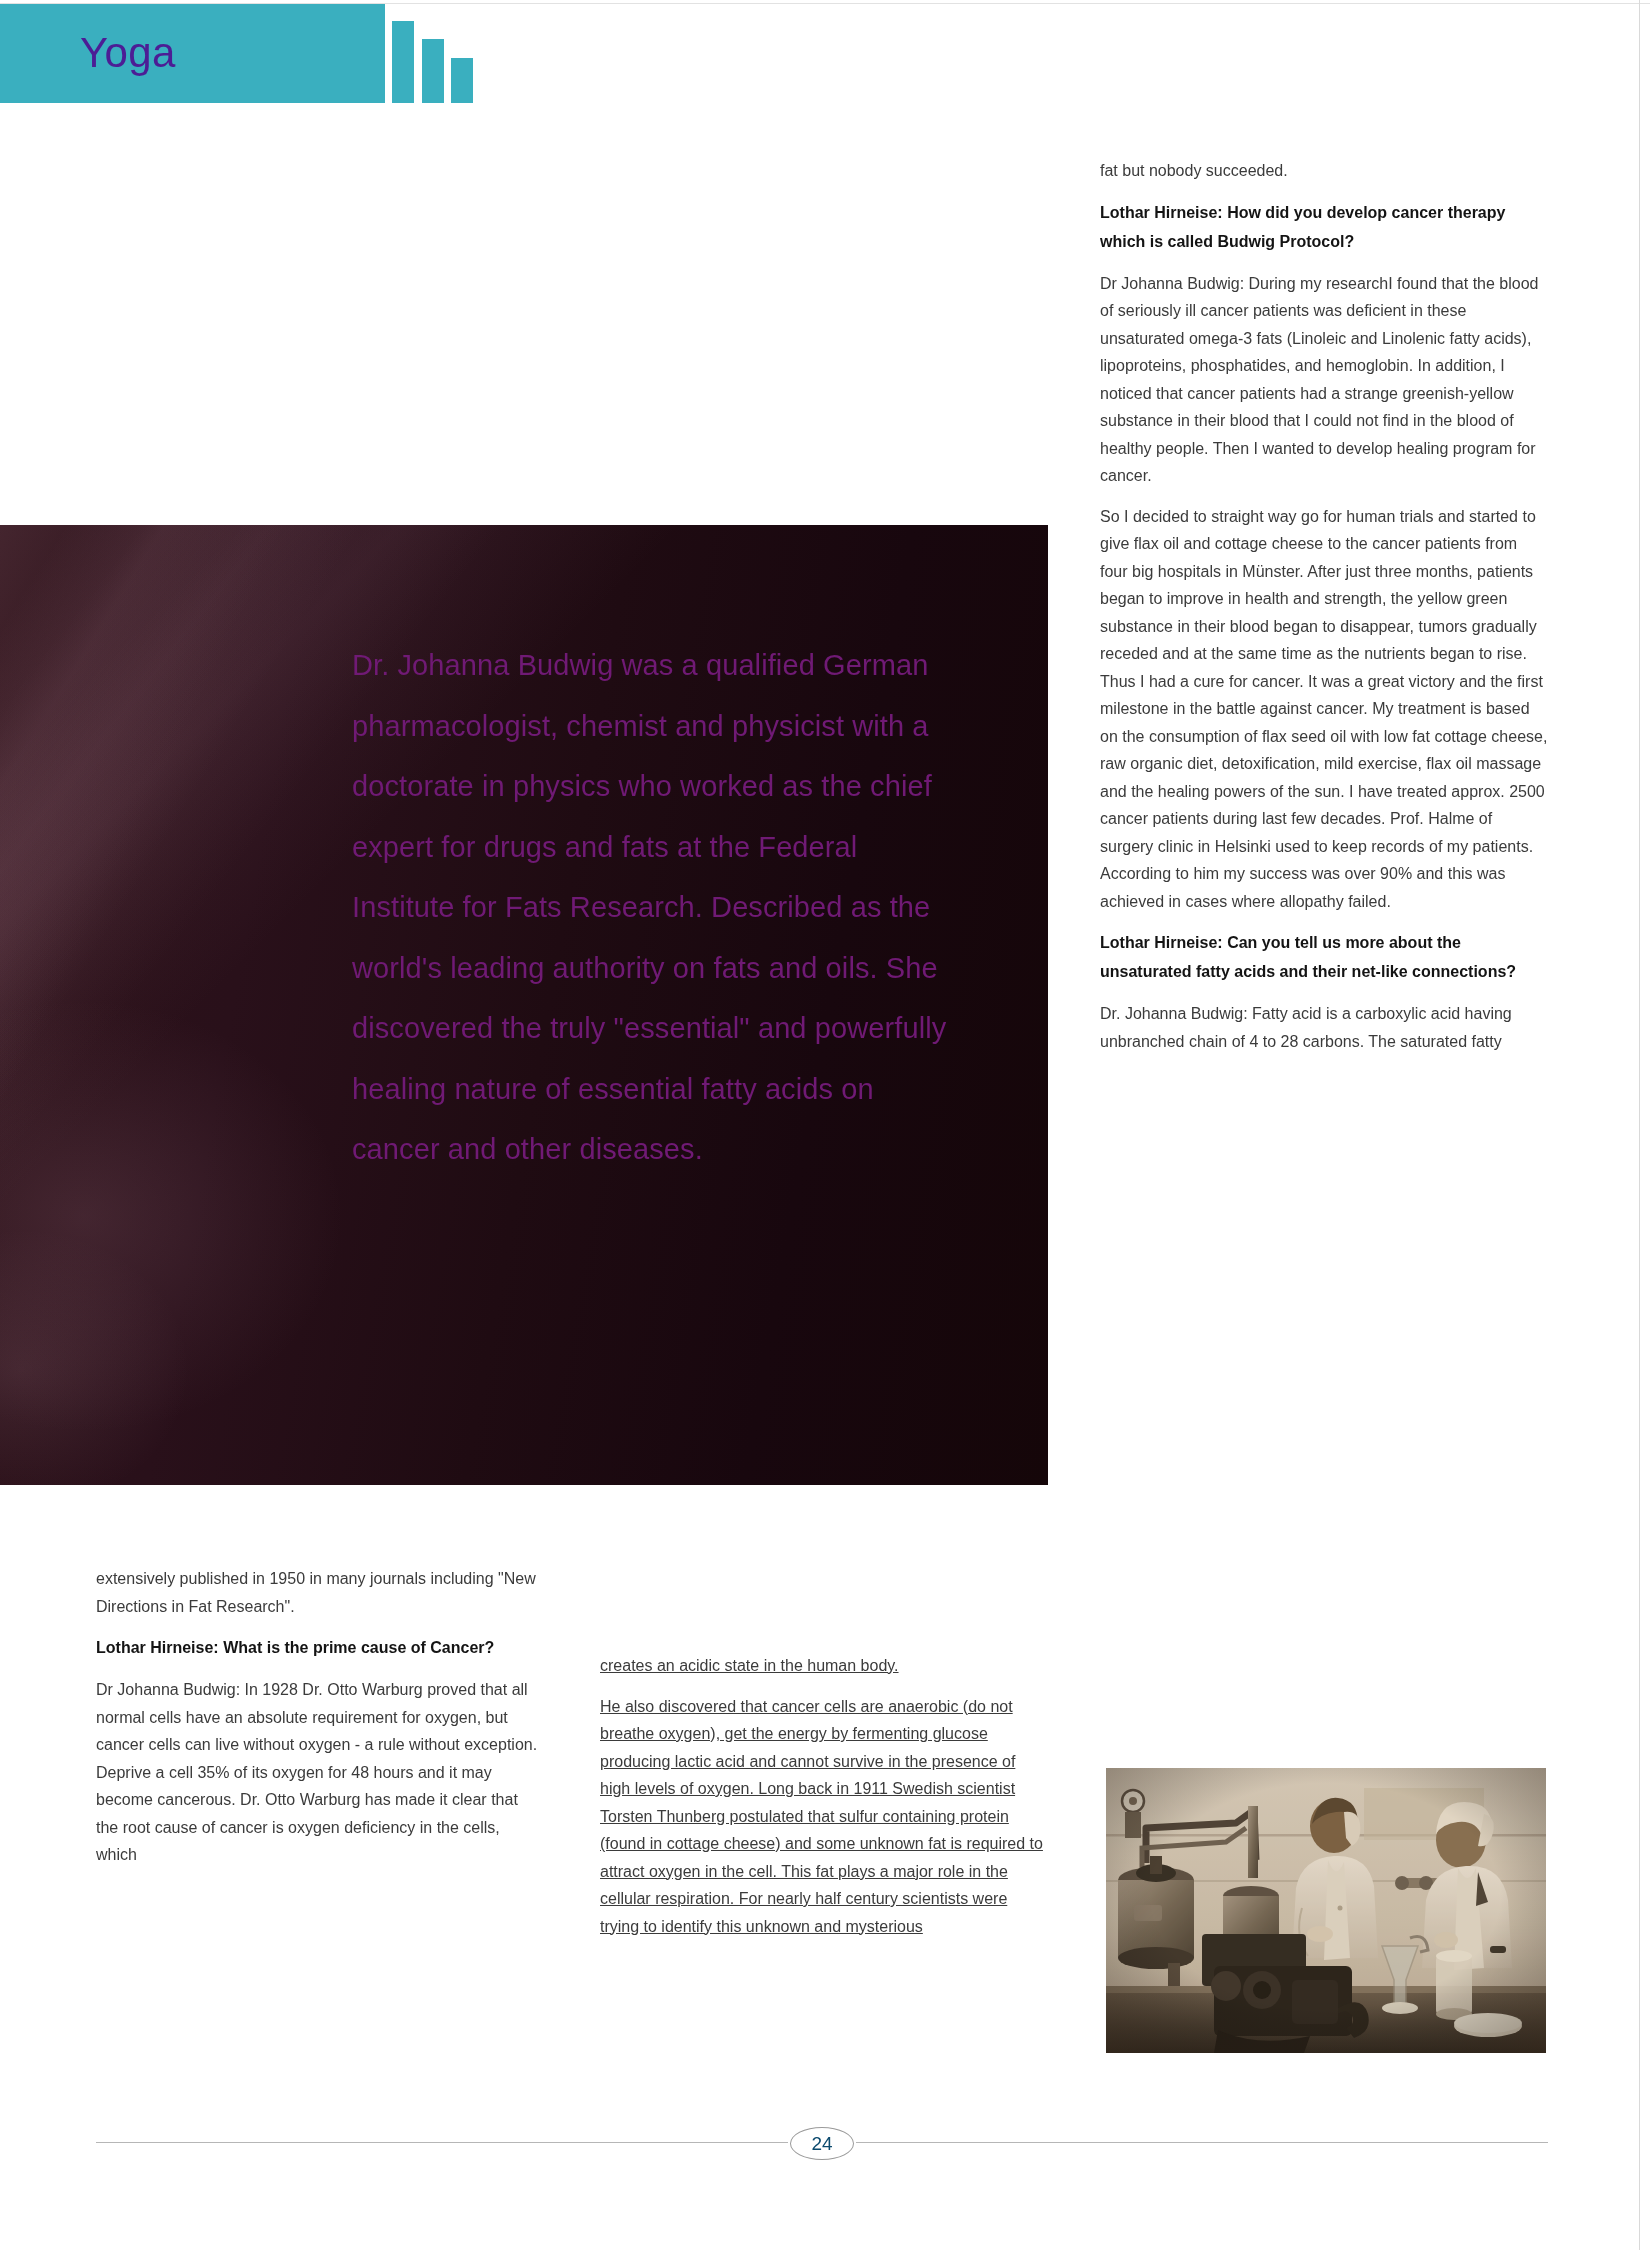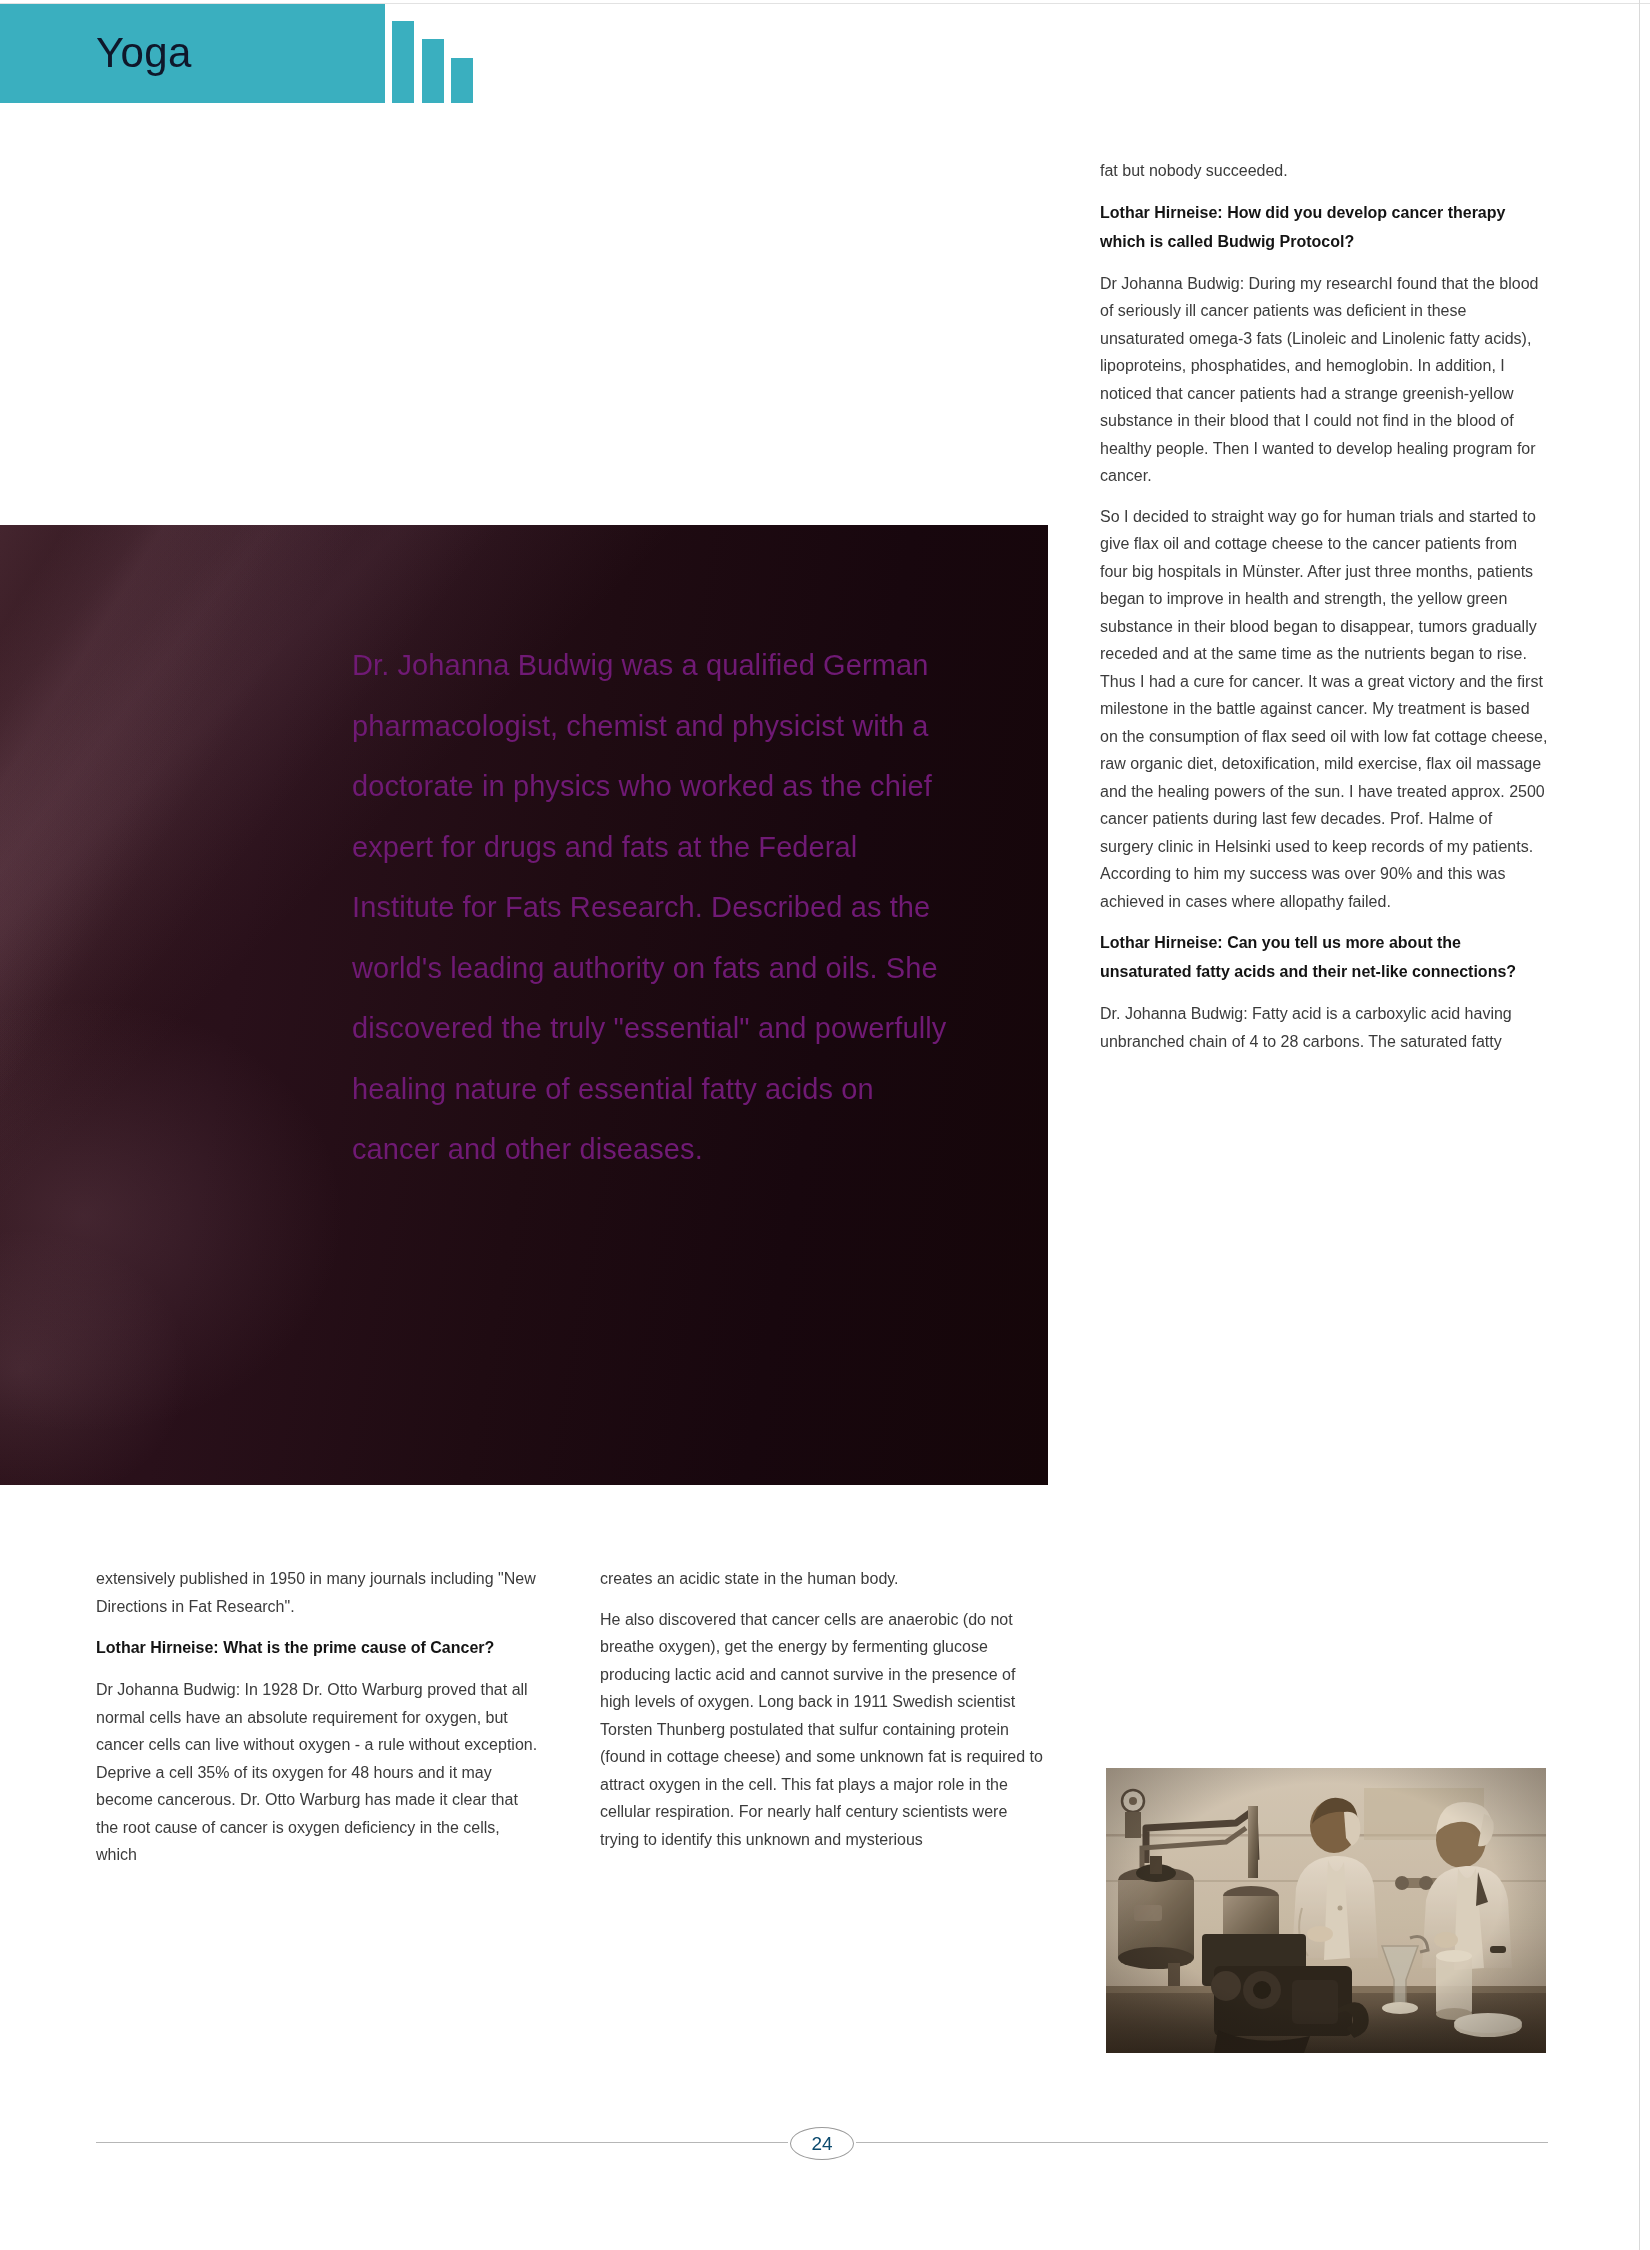--- a/index.html
+++ b/index.html
@@ -44,23 +44,23 @@
   .masthead {
     position: absolute;
     top: 4px;
     left: 0;
     width: 385px;
     height: 99px;
     background: #3aafbf;
   }
   .masthead-title {
     position: absolute;
-    left: 96px;
+    left: 80px;
     top: 28px;
-    color: #0f172a;
+    color: #4c1d95;
     font-size: 42px;
     font-weight: 400;
     letter-spacing: 0.4px;
     line-height: 1;
   }
   .masthead-bars {
     position: absolute;
     left: 392px;
     top: 4px;
     width: 90px;
@@ -121,21 +121,21 @@
     margin: 0 0 13px 0;
   }
   .col p.q {
     color: #141414;
     font-weight: 700;
     line-height: 29px;
     margin-bottom: 14px;
   }
 
   .col-bl { left: 96px;  top: 1565px; width: 448px; }
-  .col-bm { left: 600px; top: 1565px; width: 448px; }
+  .col-bm { left: 600px; top: 1652px; width: 448px; text-decoration: underline; }
   .col-r  { left: 1100px; top: 157px;  width: 448px; }
 
   
   .photo {
     position: absolute;
     left: 1106px;
     top: 1768px;
     width: 440px;
     height: 285px;
     overflow: hidden;

